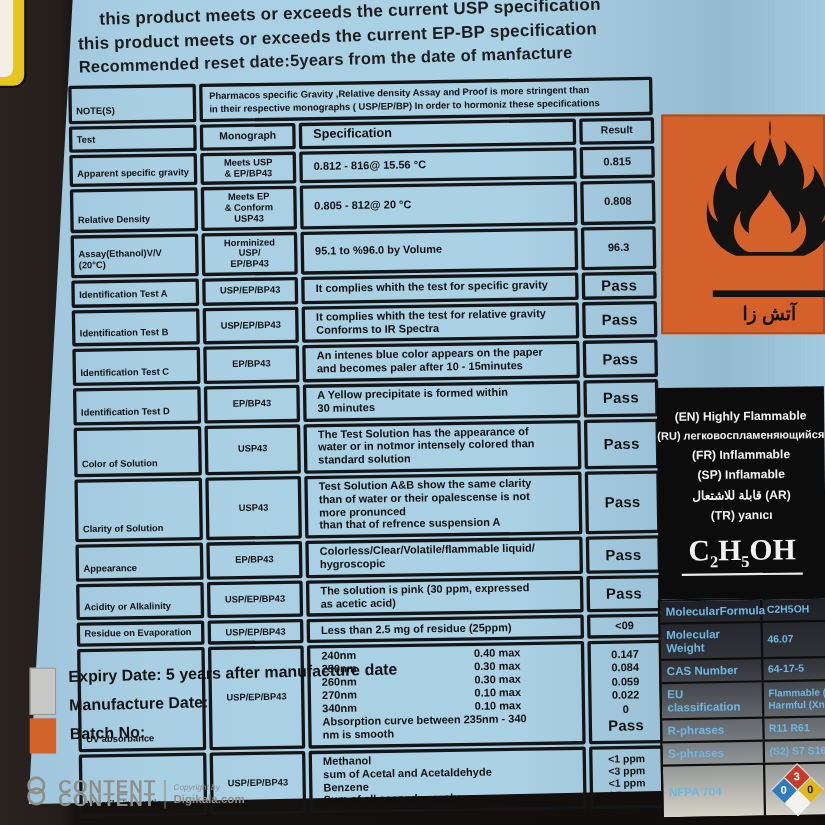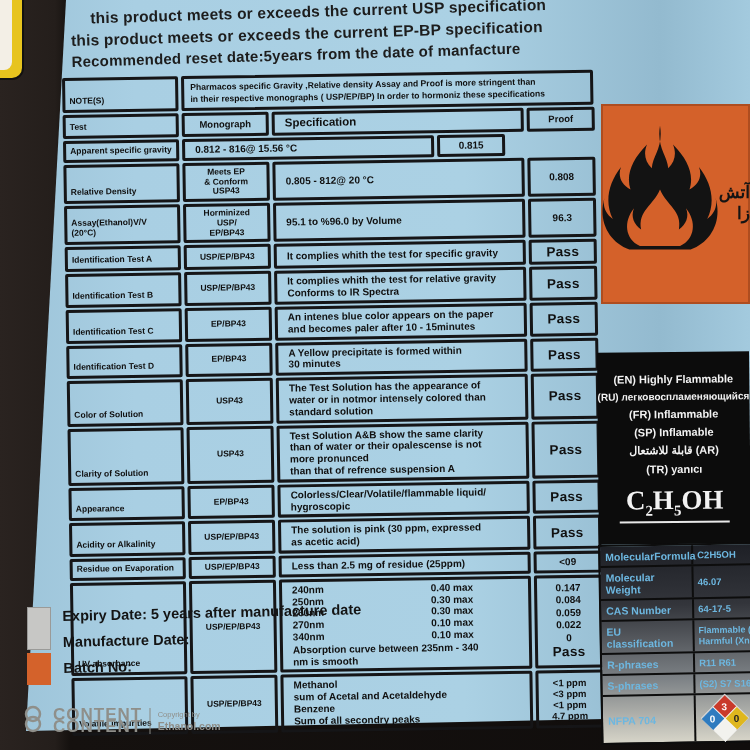--- a/index.html
+++ b/index.html
@@ -48,21 +48,21 @@
   .uvres div { line-height:1.25;text-align:center; }
 
   
   .leftinfo { position:absolute; left:62px; top:603px; color:#141414; font-weight:bold;
               font-size:14.5px; line-height:26px; transform:rotate(-1.3deg); transform-origin:top left; }
   .sq-gray   { position:absolute; left:27px; top:607px; width:24px; height:43px; background:#c7c7c5; border:1px solid #9a9a98; }
   .sq-orange { position:absolute; left:27px; top:653px; width:24px; height:32px; background:#d4622b; }
 
   
   .flam { position:absolute; left:601px; top:104px; width:149px; height:200px; background:#d4612a;
-          display:flex; align-items:center; justify-content:flex-end;
+          display:flex; flex-direction:column; align-items:center; justify-content:flex-end;
           padding-bottom:8px; box-shadow:inset 0 0 0 2px rgba(60,20,5,.25);padding-left:48px; }
   .flam svg { display:block; }
   .flam-bar { width:104px; height:10px; background:#121212; margin-top:2px; }
   .flam-fa { color:#141414; font-size:17px; font-weight:bold; margin-top:5px; }
 
   
   .langs { position:absolute; left:598px; top:352px; width:152px; height:192px; background:#0c0c0c;
            color:#f2f2f2; display:flex; flex-direction:column; align-items:center;
            justify-content:center; gap:6px; text-align:center; font-weight:bold;
            transform:rotate(-0.6deg); }
@@ -94,21 +94,21 @@
   .nf-red { background:#c93a2b; color:#fff; }
   .nf-yel { background:#dfb71e; color:#222; }
   .nf-blu { background:#2e7bbf; color:#fff; }
   .nf-wht { background:#f2f2ee; }
 
   
   .wm { position:absolute; left:22px; top:705px; display:flex; align-items:center; gap:7px;
         color:#8f8f8a; }
   .wm .brand { font-size:17px; font-weight:bold; letter-spacing:1px; line-height:12px; }
   .wm .bar { width:1.5px; height:26px; background:#87878280; }
-  .wm .cp1 { font-size:7.5px; line-height:10px; }
+  .wm .cp1 { font-size:7.5px; line-height:10px;font-style:italic; }
   .wm .cp2 { font-size:10.5px; font-weight:bold; }
 </style>
 </head>
 <body>
 
 <div class="stage">
 
   <div class="label-blue"></div>
   <div class="yellow-tag">
       <div class="inner"></div>
@@ -125,25 +125,27 @@
     <div class="trow">
       <div class="cell c-test">NOTE(S)</div>
       <div class="cell c-note preline">Pharmacos  specific Gravity ,Relative density Assay and Proof is more stringent than
 in their respective monographs ( USP/EP/BP) In order to  hormoniz these specifications</div>
     </div>
 
     <div class="trow">
       <div class="cell c-test h-test">Test</div>
       <div class="cell c-mono h-mono">Monograph</div>
       <div class="cell c-spec h-spec">Specification</div>
-      <div class="cell c-res h-res">Proof</div>
+      <div class="cell c-res h-res">Result</div>
     </div>
 
     <div class="trow">
       <div class="cell c-test">Apparent specific gravity</div>
+      <div class="cell c-mono preline">Meets USP
+&amp; EP/BP43</div>
       <div class="cell c-spec preline">0.812 - 816@ 15.56 °C</div>
       <div class="cell c-res">0.815</div>
     </div>
     <div class="trow">
       <div class="cell c-test">Relative Density</div>
       <div class="cell c-mono preline">Meets EP
 &amp; Conform
 USP43</div>
       <div class="cell c-spec preline">0.805 - 812@ 20 °C</div>
       <div class="cell c-res">0.808</div>
@@ -360,17 +362,17 @@
         <circle cx="11" cy="19" r="7" fill="none" stroke="#8f8f8a" stroke-width="2.5"></circle>
       </svg>
     </span>
     <div class="brand">
       <div>CONTENT</div>
       <div>CONTENT</div>
     </div>
     <div class="bar"></div>
     <div>
       <div class="cp1">Copyright by</div>
-      <div class="cp2">Ethanol.com</div>
+      <div class="cp2">Digikala.com</div>
     </div>
   </div>
 
 </div>
 
 </body></html>

